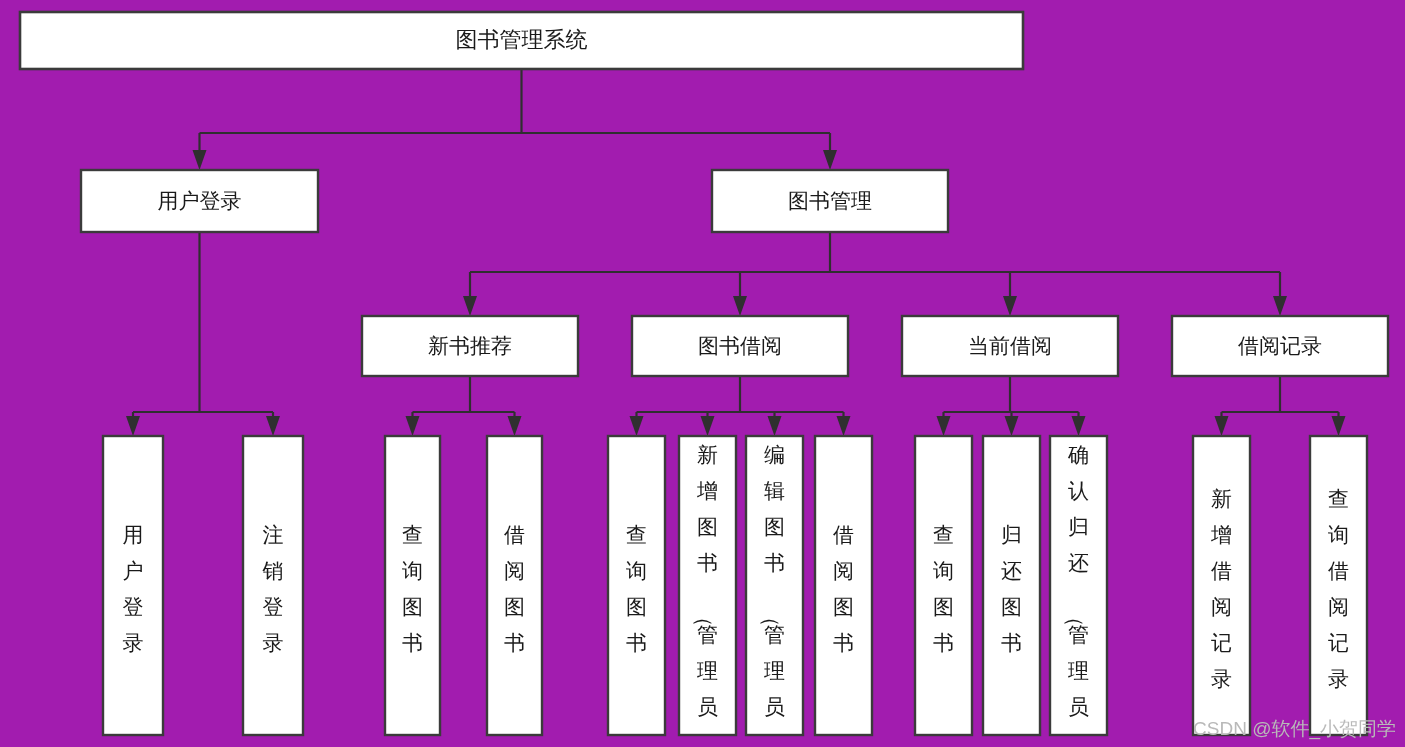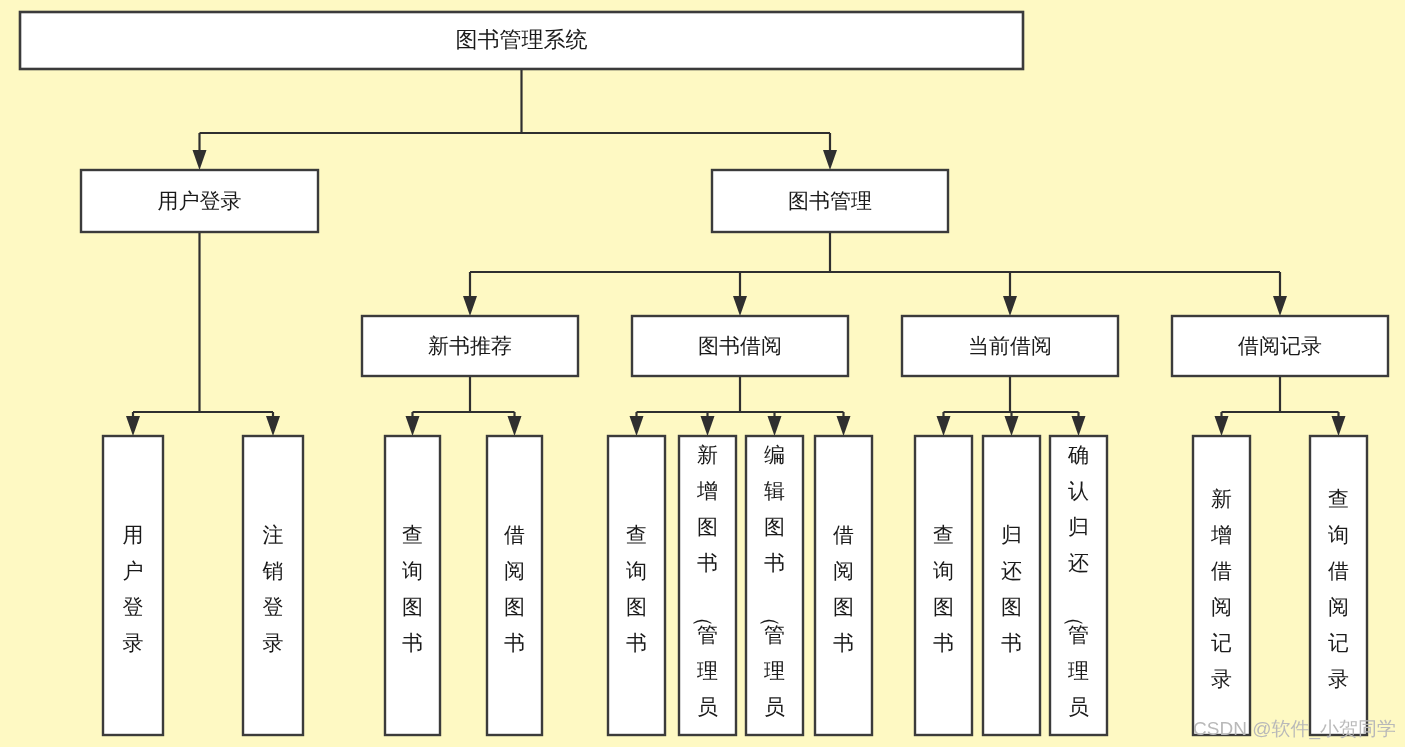--- a/index.html
+++ b/index.html
@@ -8,21 +8,21 @@
     padding: 0;
     background: #ffffff;
   }
   body {
     font-family: "Liberation Sans", "DejaVu Sans", sans-serif;
   }
   #diagram-root {
     position: relative;
     width: 1405px;
     height: 747px;
-    background: #fef9c3;
+    background: #a21caf;
     overflow: hidden;
   }
   svg.chart-svg {
     position: absolute;
     left: 0;
     top: 0;
     width: 1405px;
     height: 747px;
     display: block;
   }

